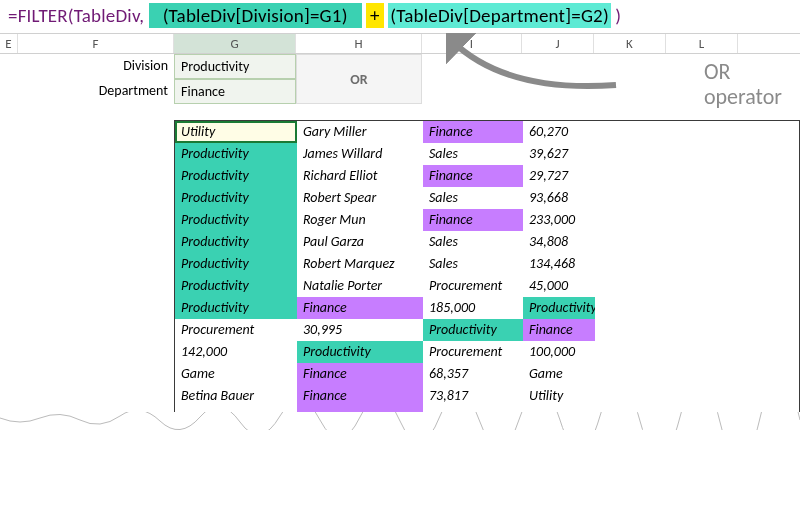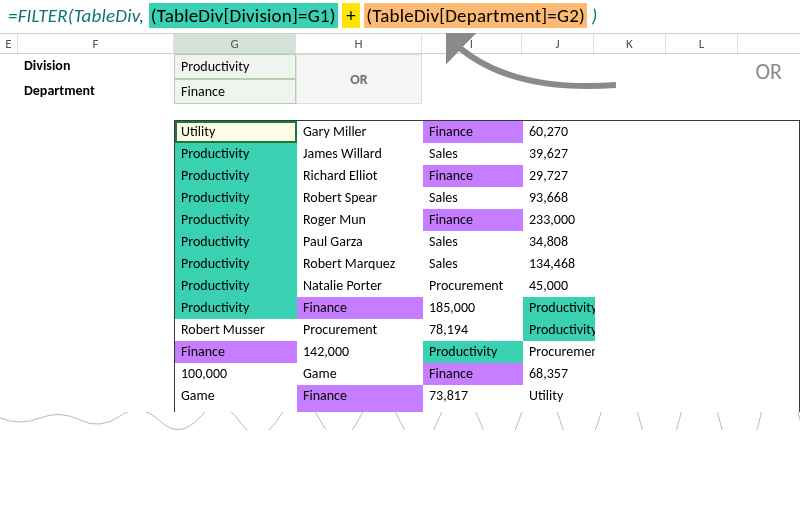--- a/index.html
+++ b/index.html
@@ -10,24 +10,24 @@
     background: #fff;
     width: 800px;
     overflow: hidden;
   }
   .wrap { position: relative; width: 800px; }
   .formula-bar {
     padding: 4px 8px 6px 8px;
     font-size: 19px;
     letter-spacing: 0.2px;
   }
-  .formula-bar .s-plain { color: #0f766e; font-style: italic; }
-  .formula-bar .s-teal { background: #3ad1b2; color: #000; padding: 1px 2px; }
+  .formula-bar .s-plain { color: #701a75; }
+  .formula-bar .s-teal { background: #3ad1b2; color: #000; padding: 1px 14px; }
   .formula-bar .s-yellow { background: #ffe600; color: #000; padding: 1px 4px; font-weight: 500; }
-  .formula-bar .s-purple { background: #fdba74; color: #000; padding: 1px 2px; }
+  .formula-bar .s-purple { background: #5eead4; color: #000; padding: 1px 2px; }
 
   .col-headers {
     display: grid;
     grid-template-columns: 18px 156px 122px 126px 100px 72px 72px 72px;
     border-top: 1px solid #d0d0d0;
     border-bottom: 1px solid #d0d0d0;
     background: #fff;
   }
   .col-headers > div {
     text-align: center;
@@ -39,21 +39,21 @@
   .col-headers > div.active { background: #d3e3d7; }
 
   .labels-area {
     position: relative;
     display: grid;
     grid-template-columns: 18px 156px 122px 126px 1fr;
     row-gap: 0;
   }
   .lbl-row { display: contents; }
   .lbl-cell { padding: 3px 6px; }
-  .lbl-right { text-align: left; font-weight: 700; }
+  .lbl-right { text-align: right; font-weight: 400; }
   .lbl-val { background: #f0f4ee; border: 1px solid #b7d0ae; }
   .or-box {
     grid-column: 4;
     grid-row: 1 / span 2;
     display: flex; align-items: center; justify-content: center;
     border: 1px solid #ddd;
     color: #6d6d6d;
     font-weight: 700;
     background: #f5f5f5;
   }
@@ -71,20 +71,21 @@
   .arrow {
     position: absolute;
     top: 33px;
     left: 446px;
     pointer-events: none;
   }
 
   .data-area {
     margin-top: 16px;
     position: relative;
+    font-style: italic;
   }
   .table {
     margin-left: 174px;
     border: 1px solid #3a3a3a;
     display: grid;
     grid-template-columns: 122px 126px 100px 72px;
   }
   .cell {
     padding: 2px 6px;
     border-bottom: 1px solid rgba(0,0,0,0);
@@ -145,20 +146,21 @@
 <svg class="arrow" width="180" height="70" viewBox="0 0 180 70">
   <defs>
     <marker id="ah" markerWidth="10" markerHeight="10" refX="2" refY="5" orient="auto">
       <path d="M0,0 L10,5 L0,10 Z" fill="#8a8a8a"></path>
     </marker>
   </defs>
   <path d="M 170 52 Q 60 60 6 8" stroke="#8a8a8a" stroke-width="6" fill="none" marker-end="url(#ah)"></path>
 </svg>
 <div class="annot">
   <div>OR</div>
+  <div>operator</div>
 </div>
 
 <div class="data-area">
   <div class="table" id="data-table">
         <div class="cell active-cell">Utility</div>
         <div class="cell">Gary Miller</div>
         <div class="cell hl-purple">Finance</div>
         <div class="cell num">60,270</div>
         <div class="cell hl-teal">Productivity</div>
         <div class="cell">James Willard</div>
@@ -185,33 +187,33 @@
         <div class="cell">Sales</div>
         <div class="cell num">134,468</div>
         <div class="cell hl-teal">Productivity</div>
         <div class="cell">Natalie Porter</div>
         <div class="cell">Procurement</div>
         <div class="cell num">45,000</div>
         <div class="cell hl-teal">Productivity</div>
         <div class="cell hl-purple">Finance</div>
         <div class="cell num">185,000</div>
         <div class="cell hl-teal">Productivity</div>
-        <div class="cell">Robert Musser</div>
         <div class="cell">Procurement</div>
-        <div class="cell num">78,194</div>
+        <div class="cell num">30,995</div>
         <div class="cell hl-teal">Productivity</div>
         <div class="cell hl-purple">Finance</div>
         <div class="cell num">142,000</div>
         <div class="cell hl-teal">Productivity</div>
         <div class="cell">Procurement</div>
         <div class="cell num">100,000</div>
         <div class="cell">Game</div>
         <div class="cell hl-purple">Finance</div>
         <div class="cell num">68,357</div>
         <div class="cell">Game</div>
+        <div class="cell">Betina Bauer</div>
         <div class="cell hl-purple">Finance</div>
         <div class="cell num">73,817</div>
         <div class="cell">Utility</div>
         <div class="cell">Daniela Schreiber</div>
         <div class="cell hl-purple">Finance</div>
         <div class="cell num">45,686</div>
       </div>
 </div>
 
 <div class="torn">

